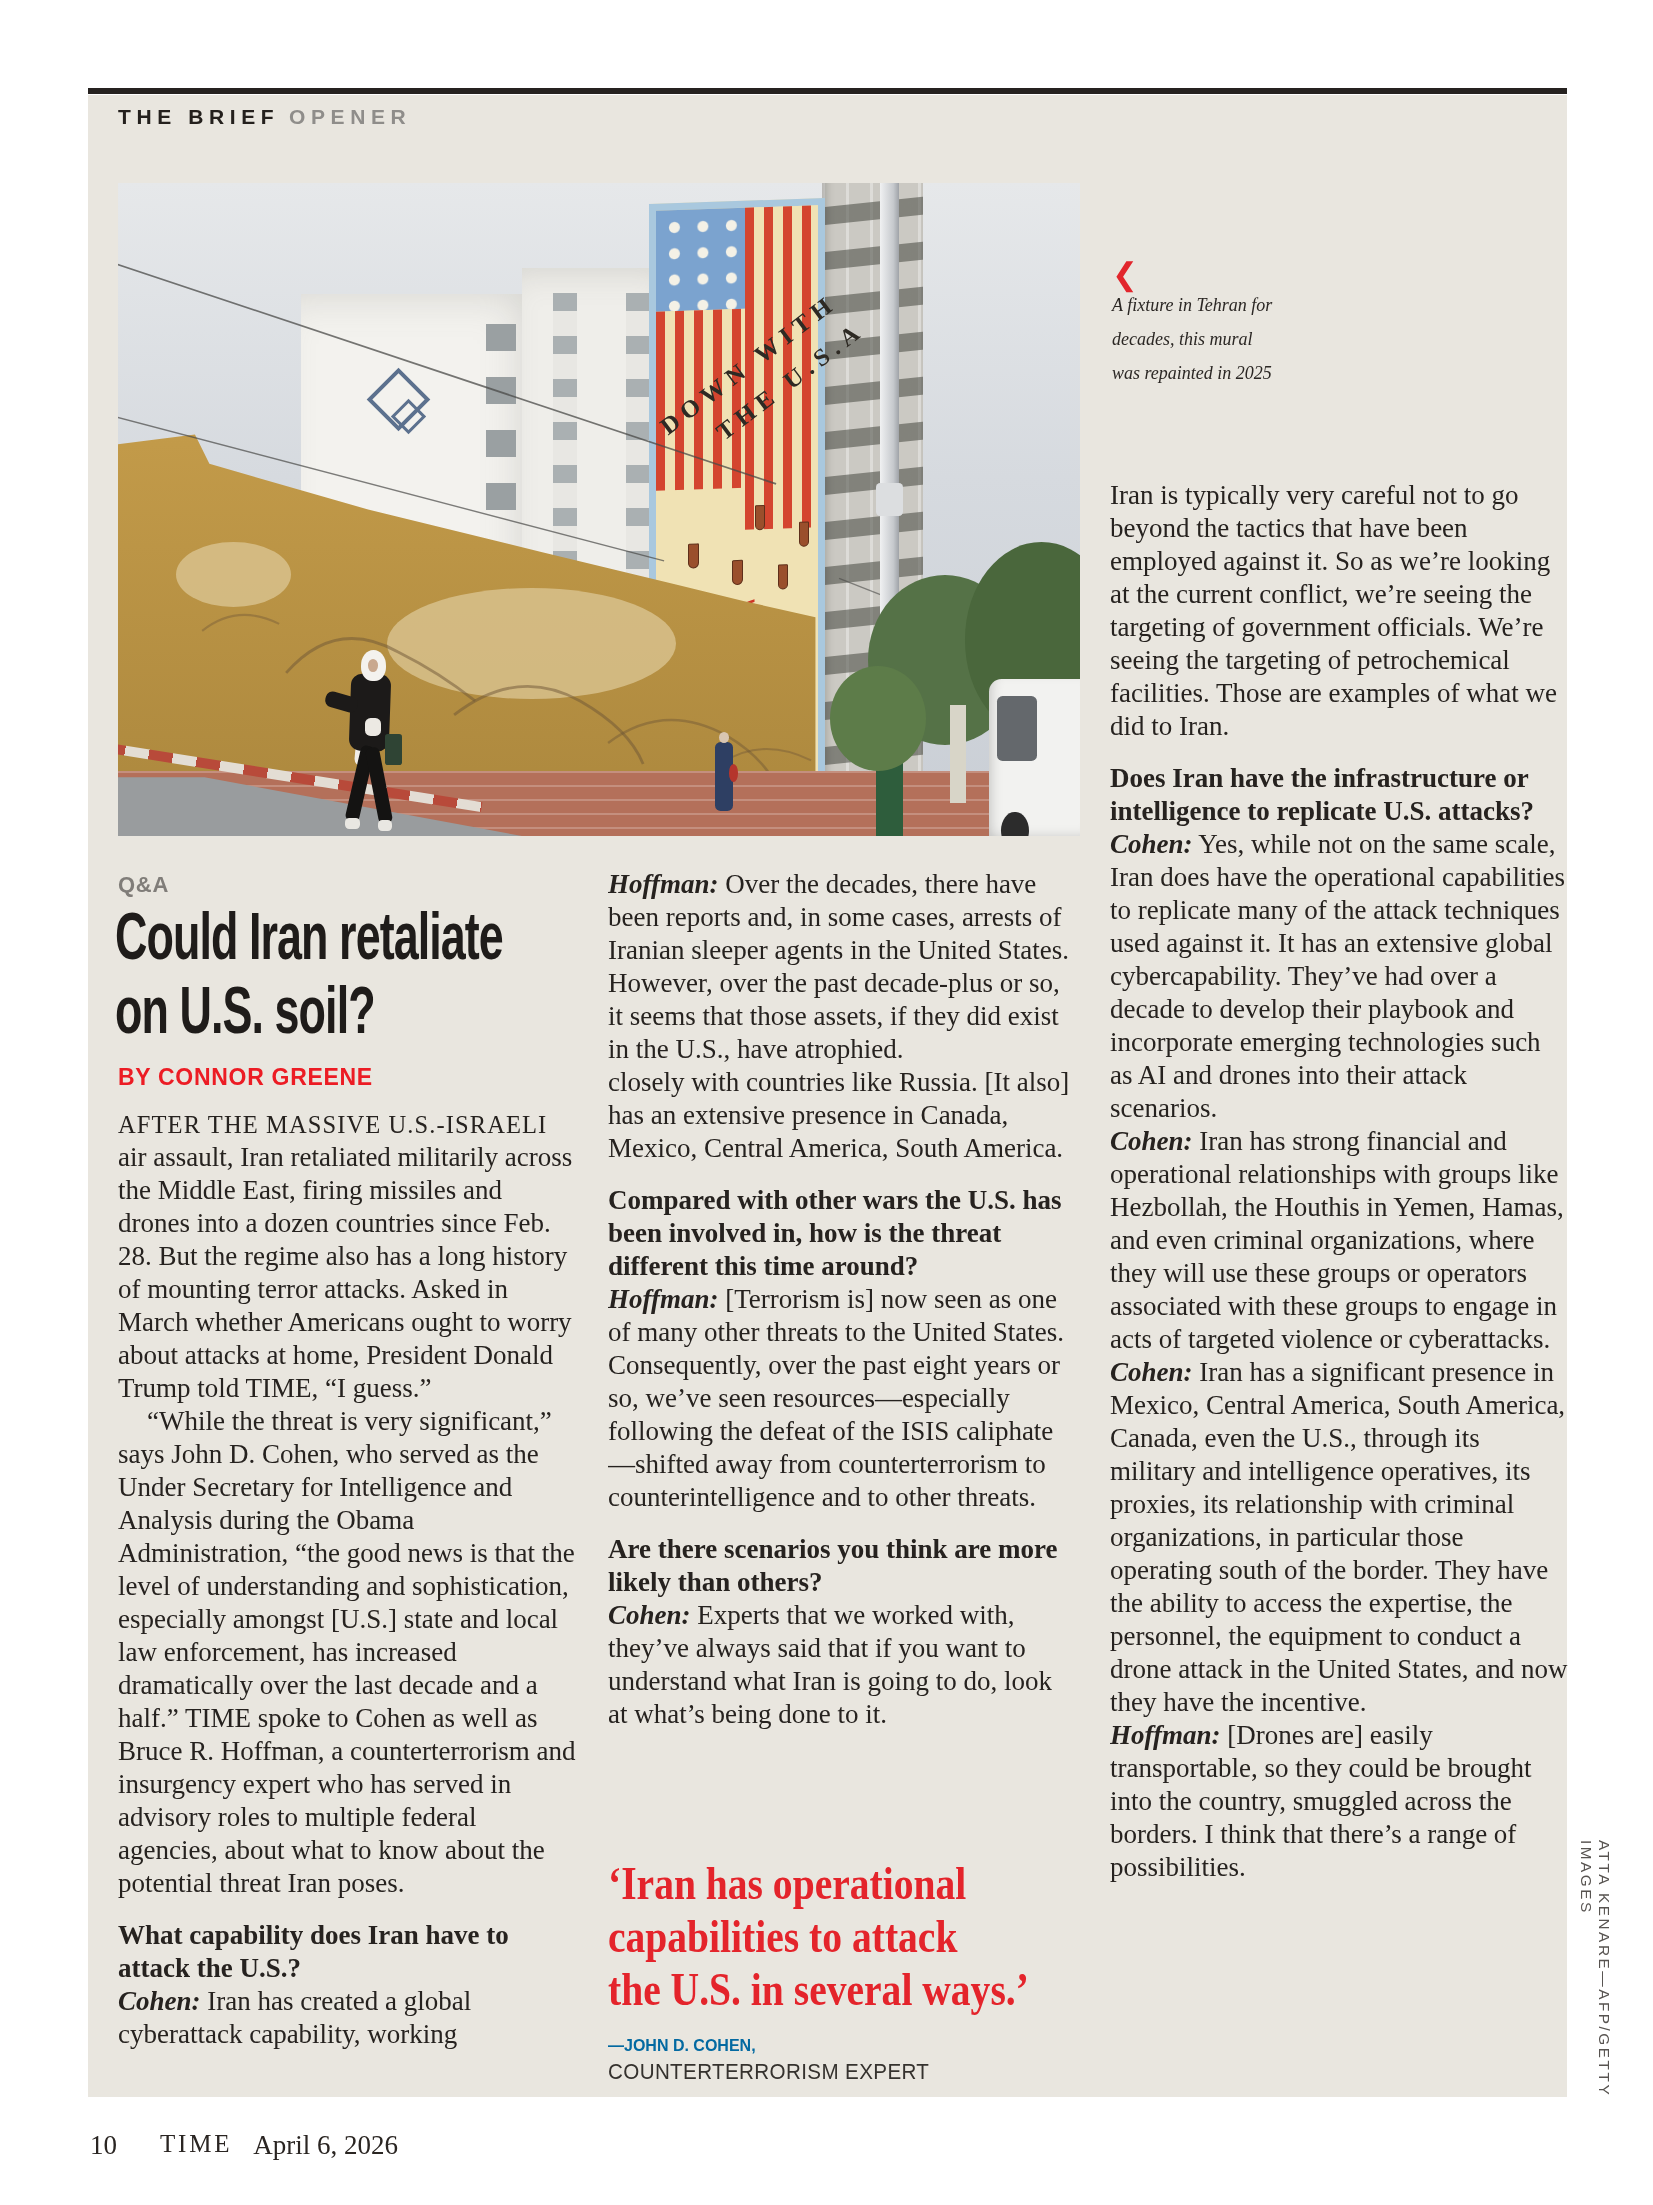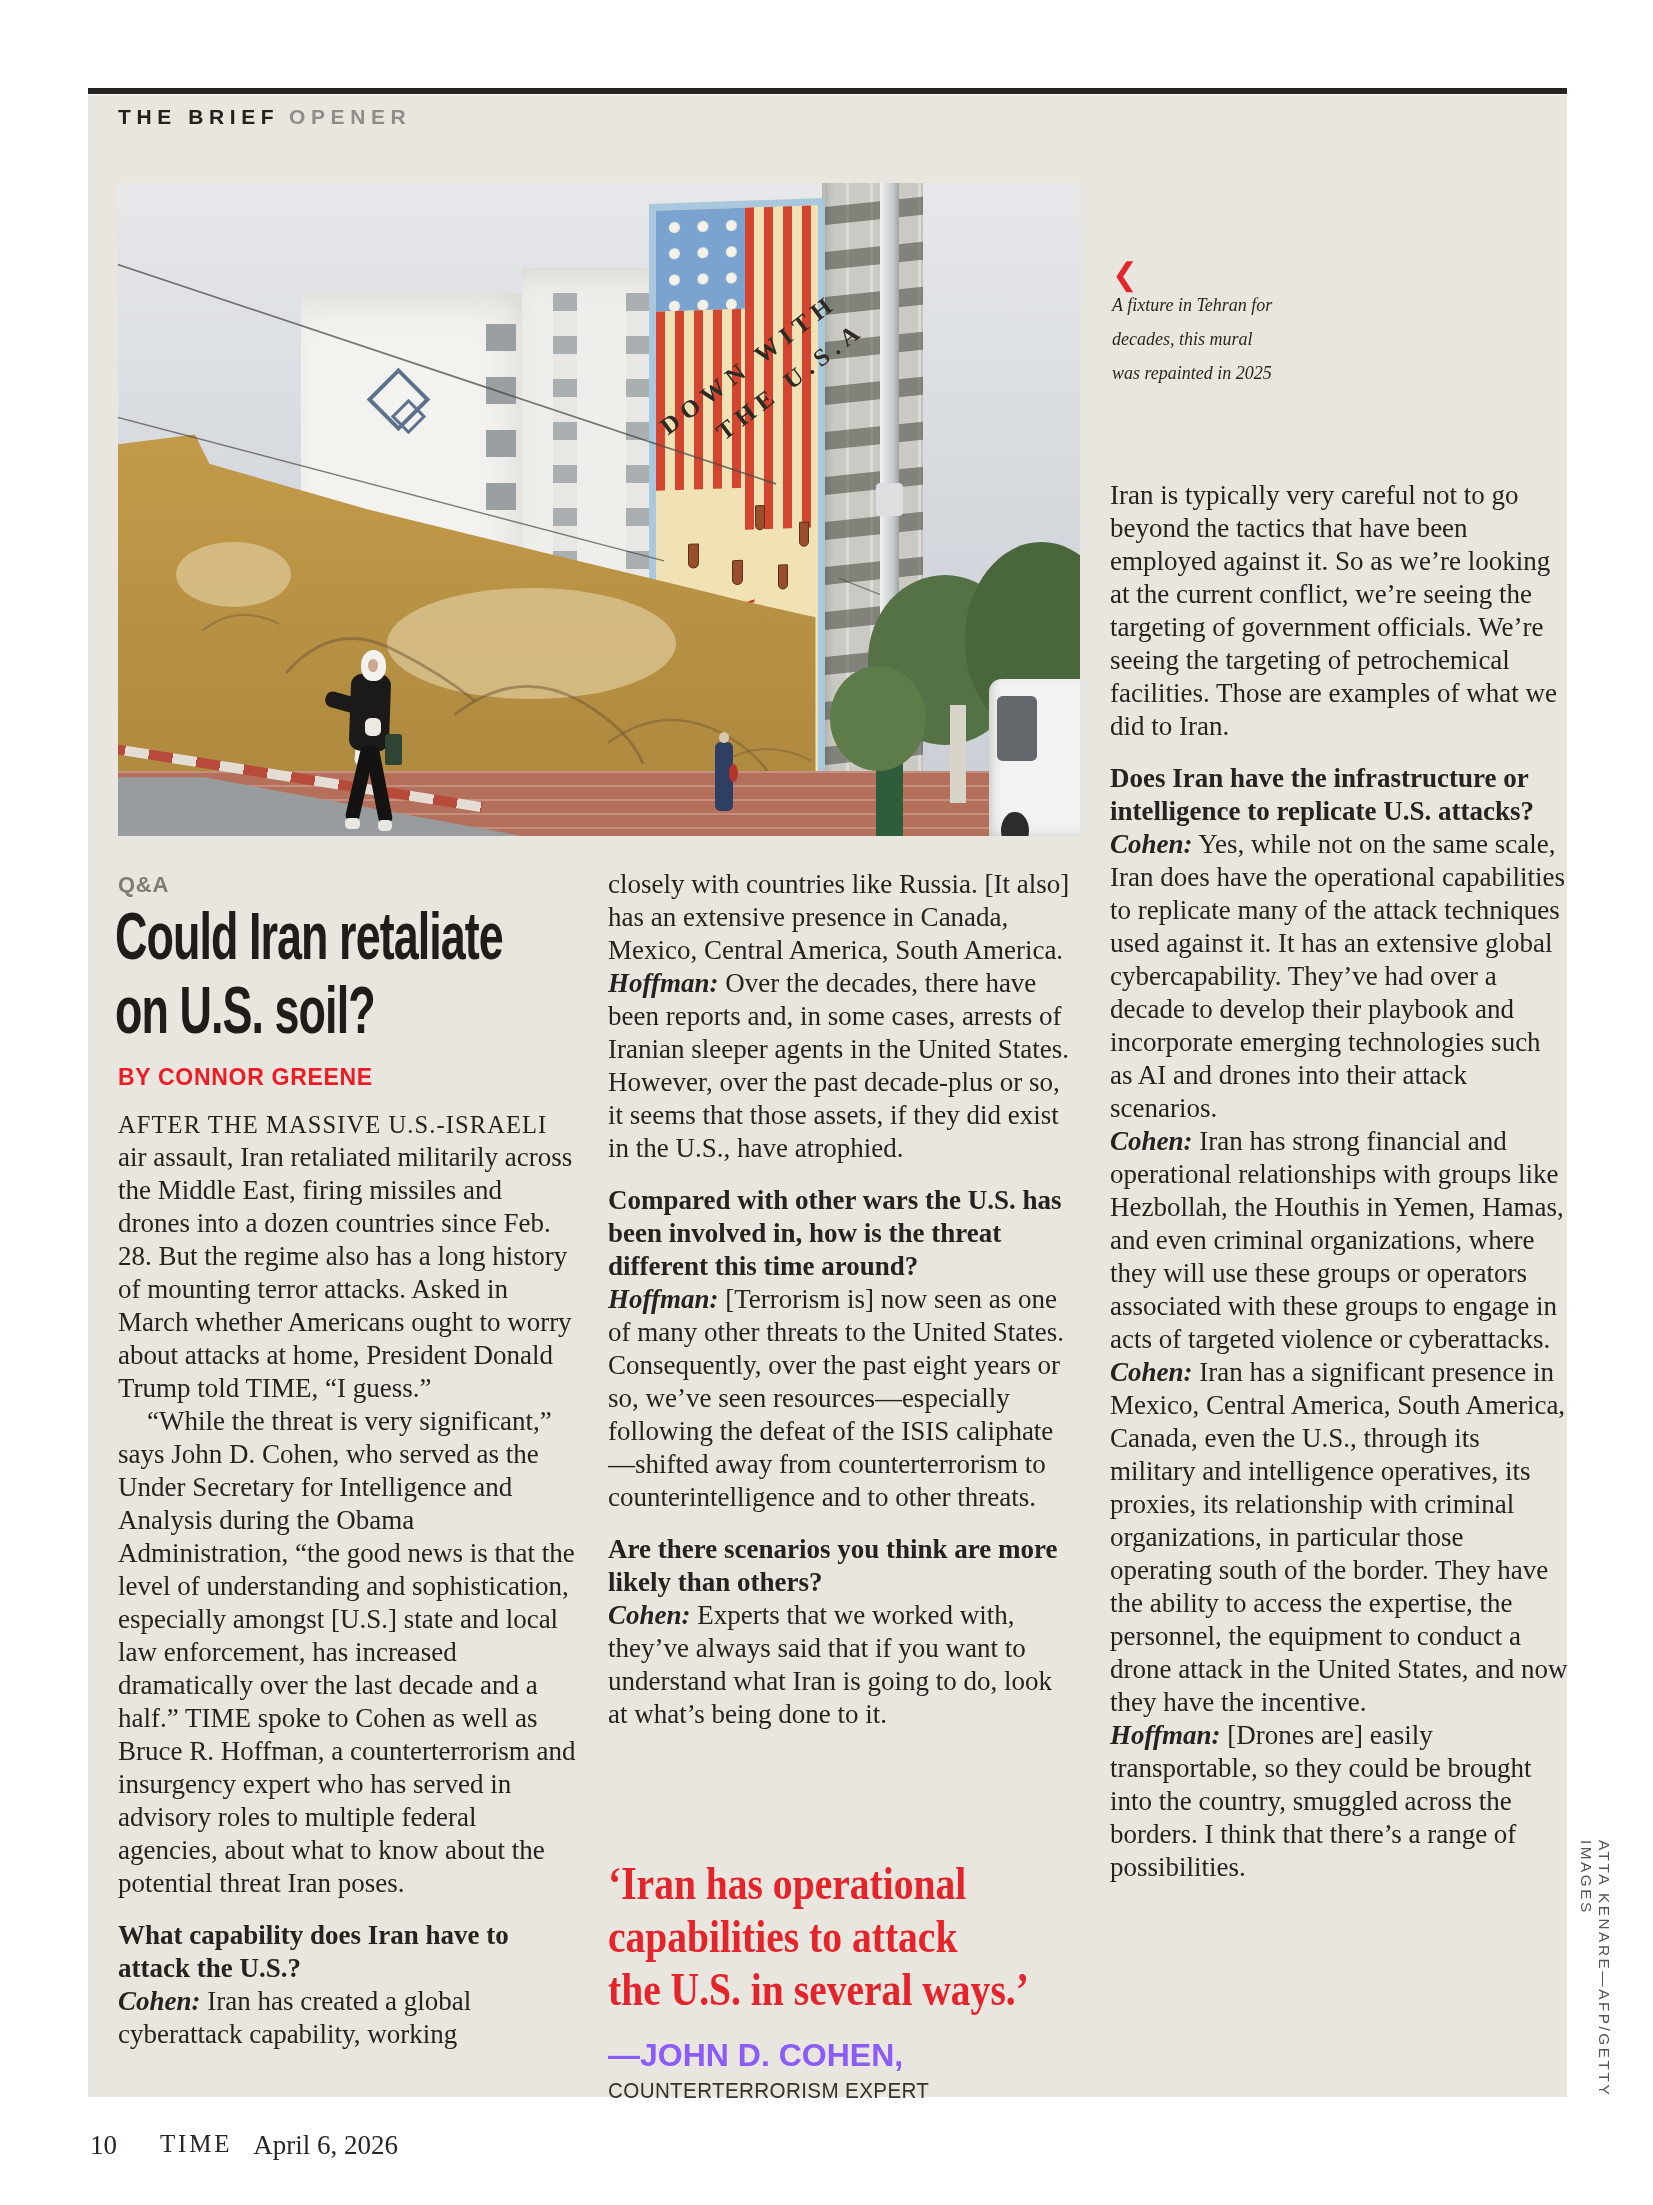--- a/index.html
+++ b/index.html
@@ -127,21 +127,21 @@
   .col-right { left:1110px; top:479px; width:459px; height:1610px; overflow:hidden; }
   .col p { margin:0; }
   .col p.q { font-weight:700; margin-top:19px; }
   .col p.indent { text-indent:29px; }
   .lead-caps { font-size:24.5px; letter-spacing:1.1px;margin-top:20px; }
   .speaker { font-weight:700; font-style:italic; }
   
   .pullquote { position:absolute; left:608px; top:1857px; width:490px; }
   .pullquote .pq-line { display:block; font-family:"Liberation Serif", serif; font-weight:700;
             font-size:46px; line-height:53px; color:#e4242b; transform:scaleX(.86); transform-origin:left top; }
-  .pq-name { margin-top:21px; font-family:"Liberation Sans", sans-serif; font-weight:700; font-size:32px; color:#8b5cf6; }
+  .pq-name { margin-top:21px; font-family:"Liberation Sans", sans-serif; font-weight:700; font-size:16px; color:#0369a1; }
   .pq-title { margin-top:4.2px; font-family:"Liberation Sans", sans-serif; font-size:22.4px; letter-spacing:0.4px; color:#35322e; transform:scaleX(.92); transform-origin:left top; }
 </style>
 </head>
 <body>
 
 <div id="page">
 
   <div class="content-bg"></div>
   <div class="top-rule"></div>
 
@@ -253,22 +253,22 @@
   <div class="byline">BY CONNOR GREENE</div>
 
   <div class="col col-left">
     <p><span class="lead-caps">AFTER THE MASSIVE U.S.-ISRAELI</span><span> air assault, Iran retaliated militarily across the Middle East, firing missiles and drones into a dozen countries since Feb. 28. But the regime also has a long history of mounting terror attacks. Asked in March whether Americans ought to worry about attacks at home, President Donald Trump told TIME, “I guess.”</span></p>
     <p class="indent">“While the threat is very significant,” says John D. Cohen, who served as the Under Secretary for Intelligence and Analysis during the Obama Administration, “the good news is that the level of understanding and sophistication, especially amongst [U.S.] state and local law enforcement, has increased dramatically over the last decade and a half.” TIME spoke to Cohen as well as Bruce R. Hoffman, a counterterrorism and insurgency expert who has served in advisory roles to multiple federal agencies, about what to know about the potential threat Iran poses.</p>
     <p class="q">What capability does Iran have to attack the U.S.?</p>
     <p><span class="speaker">Cohen:</span><span> Iran has created a global cyberattack capability, working</span></p>
   </div>
 
   <div class="col col-mid">
+    <p><span class="speaker">Hoffman:</span><span> Over the decades, there have been reports and, in some cases, arrests of Iranian sleeper agents in the United States. However, over the past decade-plus or so, it seems that those assets, if they did exist in the U.S., have atrophied.</span></p>
     <p>closely with countries like Russia. [It also] has an extensive presence in Canada, Mexico, Central America, South America.</p>
-    <p><span class="speaker">Hoffman:</span><span> Over the decades, there have been reports and, in some cases, arrests of Iranian sleeper agents in the United States. However, over the past decade-plus or so, it seems that those assets, if they did exist in the U.S., have atrophied.</span></p>
     <p class="q">Compared with other wars the U.S. has been involved in, how is the threat different this time around?</p>
     <p><span class="speaker">Hoffman:</span><span> [Terrorism is] now seen as one of many other threats to the United States. Consequently, over the past eight years or so, we’ve seen resources—especially following the defeat of the ISIS caliphate—shifted away from counterterrorism to counterintelligence and to other threats.</span></p>
     <p class="q">Are there scenarios you think are more likely than others?</p>
     <p><span class="speaker">Cohen:</span><span> Experts that we worked with, they’ve always said that if you want to understand what Iran is going to do, look at what’s being done to it.</span></p>
   </div>
 
   <div class="pullquote">
     <span class="pq-line">‘Iran has operational</span>
     <span class="pq-line">capabilities to attack</span>
     <span class="pq-line">the U.S. in several ways.’</span>

